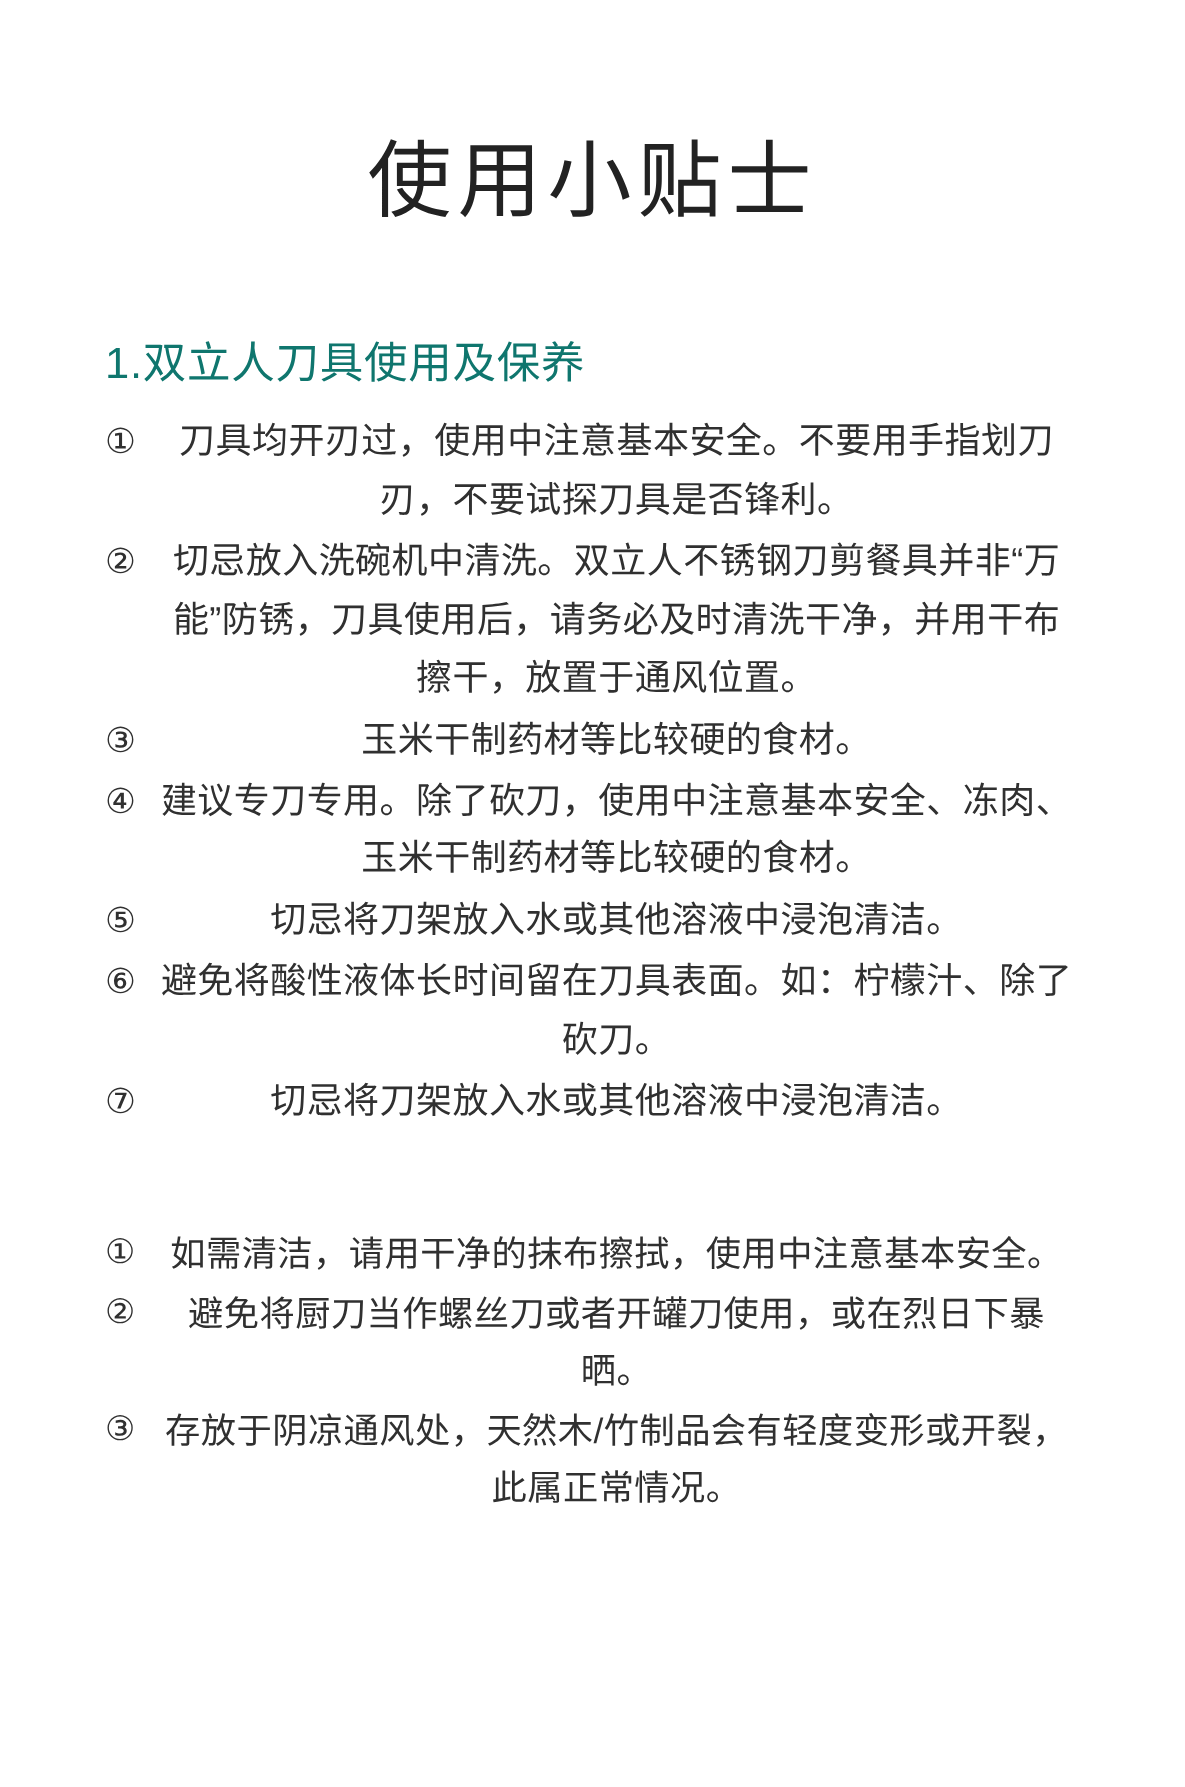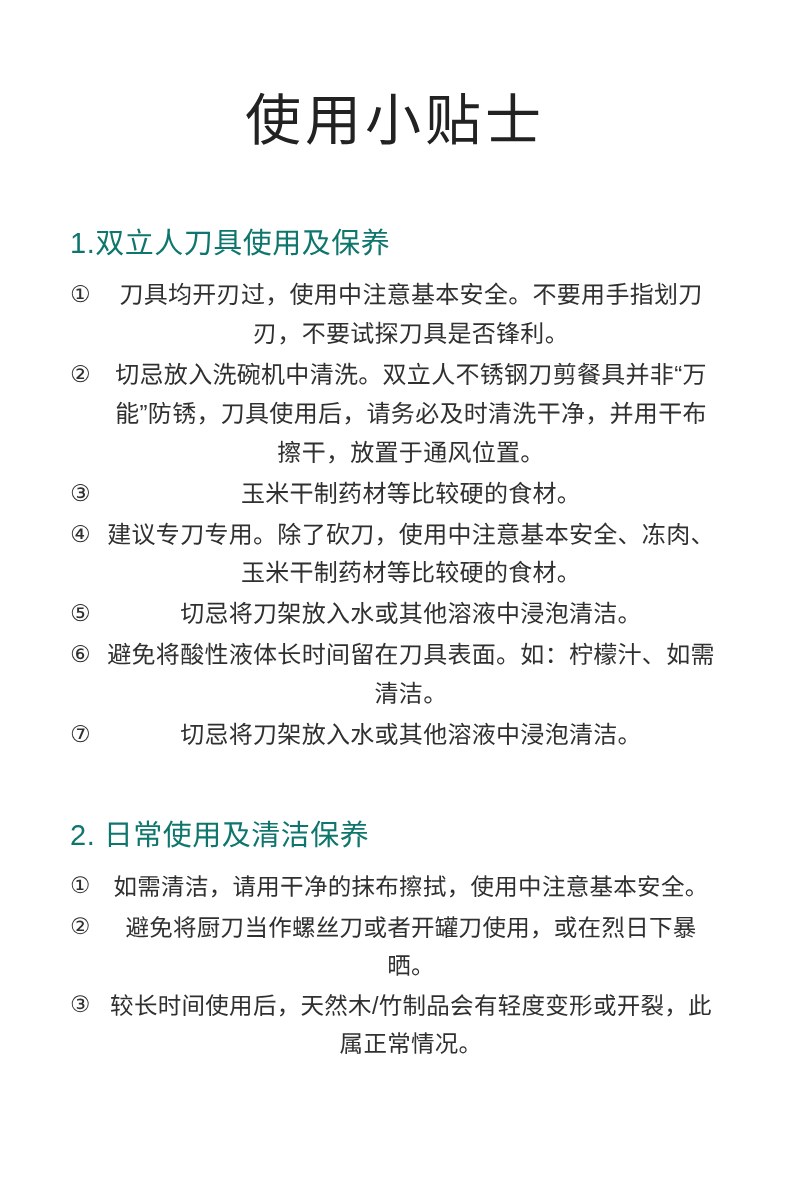--- a/index.html
+++ b/index.html
@@ -114,41 +114,40 @@
         <li class="item">
           <span class="marker">④</span>
           <span class="item-text">建议专刀专用。除了砍刀，使用中注意基本安全、冻肉、玉米干制药材等比较硬的食材。</span>
         </li>
         <li class="item">
           <span class="marker">⑤</span>
           <span class="item-text">切忌将刀架放入水或其他溶液中浸泡清洁。</span>
         </li>
         <li class="item">
           <span class="marker">⑥</span>
-          <span class="item-text">避免将酸性液体长时间留在刀具表面。如：柠檬汁、如需清洁。</span>
+          <span class="item-text">避免将酸性液体长时间留在刀具表面。如：柠檬汁、除了砍刀。</span>
         </li>
         <li class="item">
           <span class="marker">⑦</span>
           <span class="item-text">切忌将刀架放入水或其他溶液中浸泡清洁。</span>
         </li>
       </ul>
     </section>
 
     <section class="section section-2">
-      <h2 class="section-heading">2. 日常使用及清洁保养</h2>
       <ul class="items">
         <li class="item">
           <span class="marker">①</span>
           <span class="item-text">如需清洁，请用干净的抹布擦拭，使用中注意基本安全。</span>
         </li>
         <li class="item">
           <span class="marker">②</span>
           <span class="item-text">避免将厨刀当作螺丝刀或者开罐刀使用，或在烈日下暴晒。</span>
         </li>
         <li class="item">
           <span class="marker">③</span>
-          <span class="item-text">较长时间使用后，天然木/竹制品会有轻度变形或开裂，此属正常情况。</span>
+          <span class="item-text">存放于阴凉通风处，天然木/竹制品会有轻度变形或开裂，此属正常情况。</span>
         </li>
       </ul>
     </section>
 
   </div>
 </div>
 
 </body></html>

